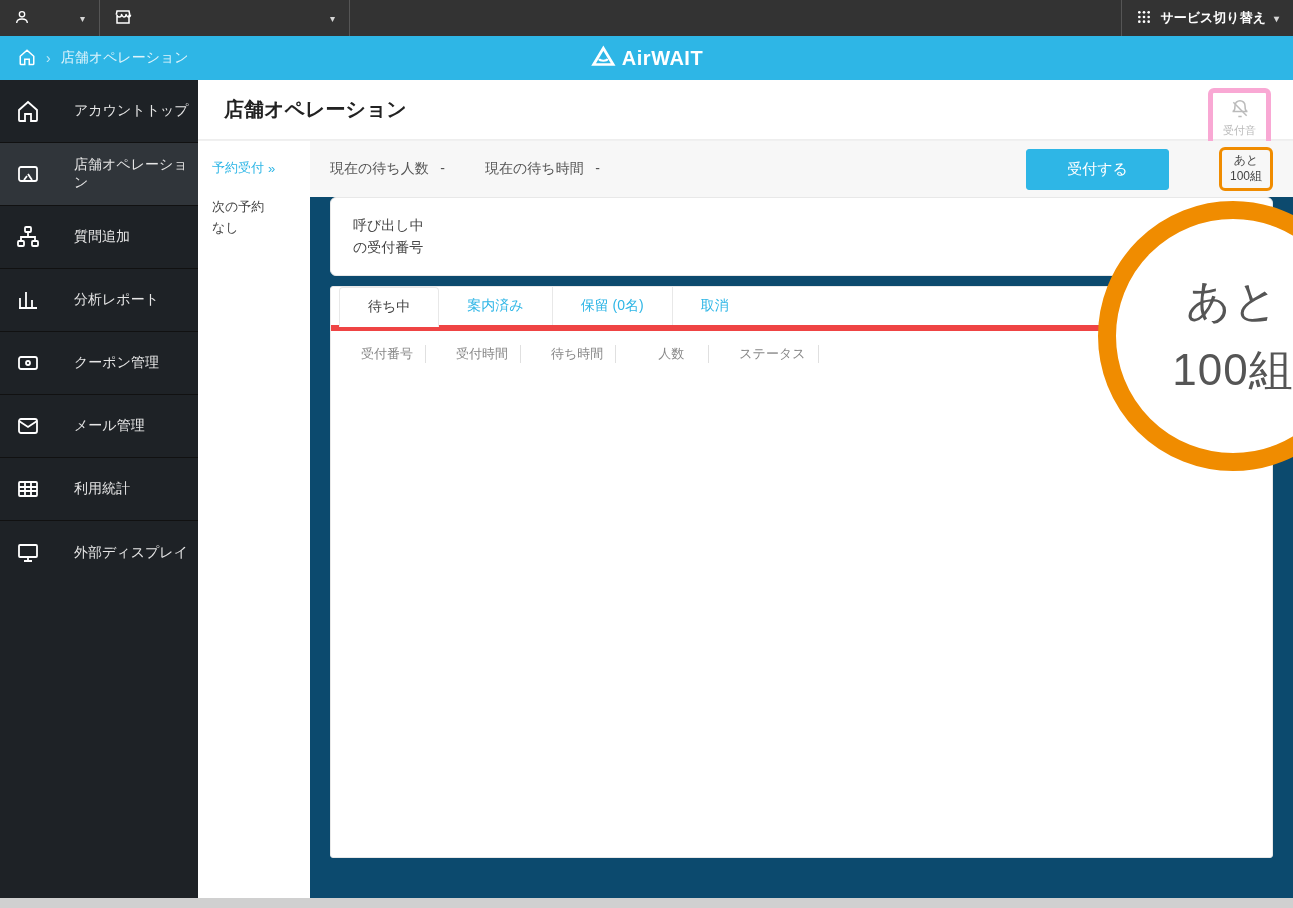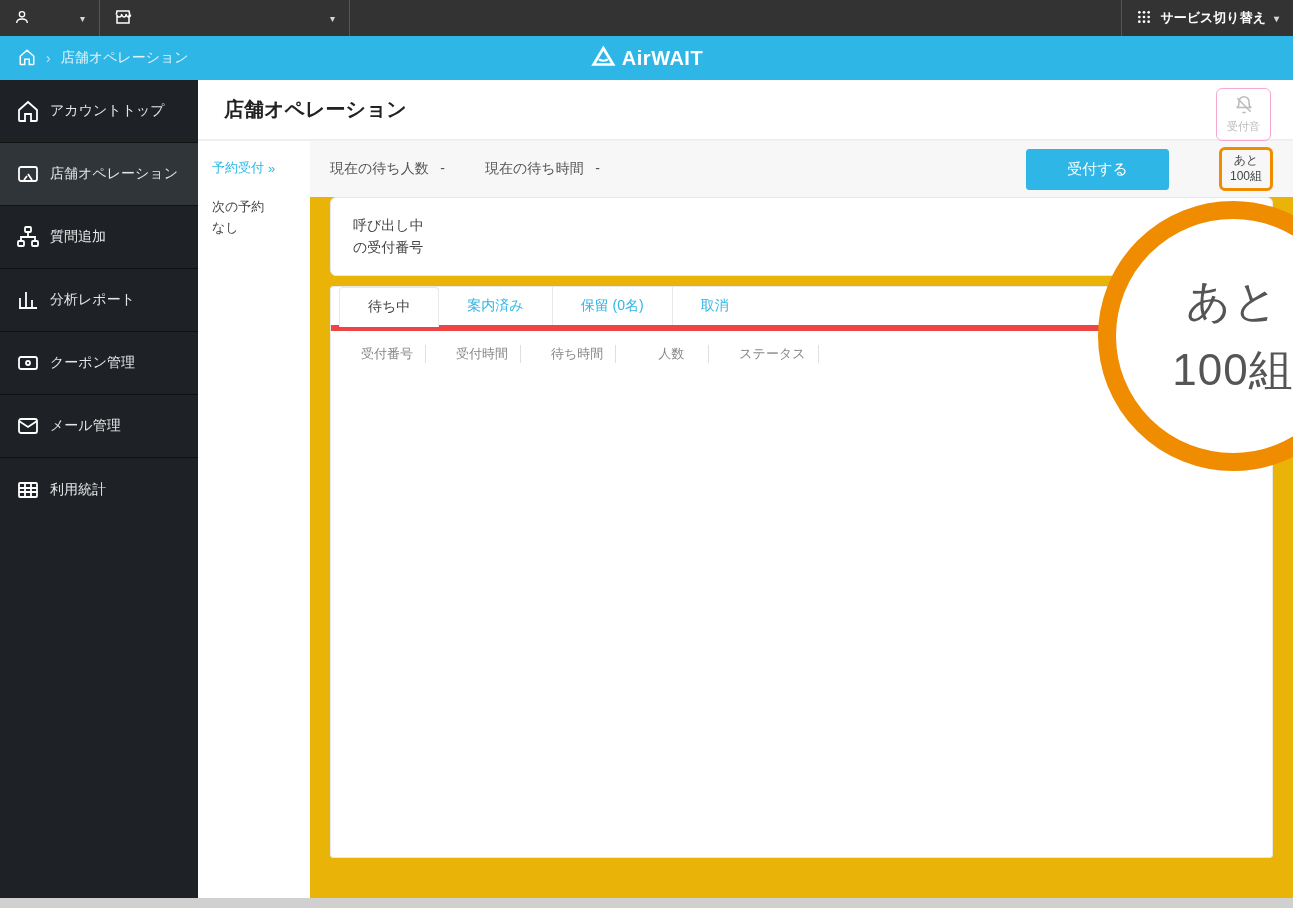--- a/index.html
+++ b/index.html
@@ -14,42 +14,42 @@
 .chev-down { font-size: 10px; opacity: .8; margin-left: auto; }
 
 
 .blueheader { height: 44px; background: #2EB6E6; display: flex; align-items: center; color: #fff; position: relative; }
 .breadcrumb { display: flex; align-items: center; gap: 10px; padding-left: 18px; font-size: 14px; }
 .brand { position: absolute; left: 50%; transform: translateX(-50%); display: flex; align-items: center; gap: 6px; font-size: 20px; font-weight: 600; letter-spacing: .5px; }
 
 
 .container { display: flex; height: calc(100% - 36px - 44px); }
 .sidebar { width: 198px; background: #1e2226; color: #e6e6e6; }
-.side-item { height: 63px; display: flex; align-items: center; gap: 10px; padding-left: 16px; font-size: 14px; cursor: pointer; }
+.side-item { height: 63px; display: flex; align-items: center; gap: 34px; padding-left: 16px; font-size: 14px; cursor: pointer; }
 .side-item.active { background: #30353a; }
 .side-item:not(:last-child) { border-bottom: 1px solid #111; }
 .side-icon { width: 24px; height: 24px; display: flex; align-items: center; justify-content: center; flex-shrink: 0; }
 .side-icon svg { stroke: #fff; fill: none; stroke-width: 1.8; }
 
 
 .main { flex: 1; background: #fff; position: relative; display: flex; flex-direction: column; }
 .main-header { height: 60px; display: flex; align-items: center; padding: 0 26px; border-bottom: 1px solid #eee; position: relative; }
 .page-title { font-size: 20px; font-weight: 600; color: #222; }
-.sound-toggle { position: absolute; right: 22px; top: 8px; border: 1px solid #f9a8d4; border-radius: 6px; padding: 6px 10px; display: flex; flex-direction: column; align-items: center; color: #bbb; font-size: 11px; gap: 2px; cursor: pointer; }
+.sound-toggle { position: absolute; right: 22px; top: 8px; border: 5px solid #f9a8d4; border-radius: 6px; padding: 6px 10px; display: flex; flex-direction: column; align-items: center; color: #bbb; font-size: 11px; gap: 2px; cursor: pointer; }
 
 
 .main-body { flex: 1; display: flex; background: #f7f7f7; border-top: 1px solid #f0f0f0; }
 
 
 .subcol { width: 112px; background: #fff; padding: 18px 14px; font-size: 13px; color: #555; }
 .subcol .link { color: #2EB6E6; font-weight: 500; cursor: pointer; display: flex; align-items: center; gap: 4px; }
 .subcol .next { margin-top: 20px; color: #444; line-height: 1.6; }
 
 
-.content { flex: 1; background: #eab308; padding: 0; position: relative; }
+.content { flex: 1; background: #0c4a6e; padding: 0; position: relative; }
 .status-row { height: 56px; display: flex; align-items: center; background: #f7f7f7; padding: 0 20px; gap: 40px; font-size: 14px; color: #555; }
 .status-row .spacer { flex: 1; }
 .btn-primary { background: #2EB6E6; color: #fff; border: 1px solid #2EB6E6; border-radius: 3px; padding: 10px 40px; font-size: 15px; cursor: pointer; }
 .remaining-box { border: 3px solid #F08C00; border-radius: 6px; padding: 3px 8px; font-size: 12px; color: #444; line-height: 1.3; text-align: center; margin-left: 10px; }
 
 
 .calling-box { margin: 0 20px 10px 20px; background: #fff; border: 1px solid #e8e8e8; border-radius: 6px; padding: 16px 22px; font-size: 14px; color: #444; line-height: 1.6; }
 
 
 .table-card { margin: 0 20px 20px 20px; background: #fff; border: 1px solid #e8e8e8; border-radius: 3px; }
@@ -192,20 +192,29 @@
     </div>
     <div class="side-item">
       <span class="side-icon">
           <svg width="24" height="24" viewBox="0 0 24 24">
             <rect x="3" y="5" width="18" height="14" rx="1"></rect>
             <path d="M3 10h18M3 14h18M9 5v14M15 5v14"></path>
           </svg>
         </span>
       <span>利用統計</span>
     </div>
+    <div class="side-item">
+      <span class="side-icon">
+          <svg width="24" height="24" viewBox="0 0 24 24">
+            <rect x="3" y="4" width="18" height="12" rx="1"></rect>
+            <path d="M8 20h8m-4-4v4"></path>
+          </svg>
+        </span>
+      <span>外部ディスプレイ</span>
+    </div>
   </div>
 
   <div class="main">
     <div class="main-header">
       <div class="page-title">店舗オペレーション</div>
       <div class="sound-toggle">
         <span>
           <svg width="20" height="20" viewBox="0 0 24 24" fill="none" stroke="#bbb" stroke-width="1.8">
               <path d="M18 8a6 6 0 0 0-12 0c0 7-3 7-3 7h18s-3 0-3-7M10 21h4"></path>
               <line x1="4" y1="4" x2="20" y2="20"></line>

